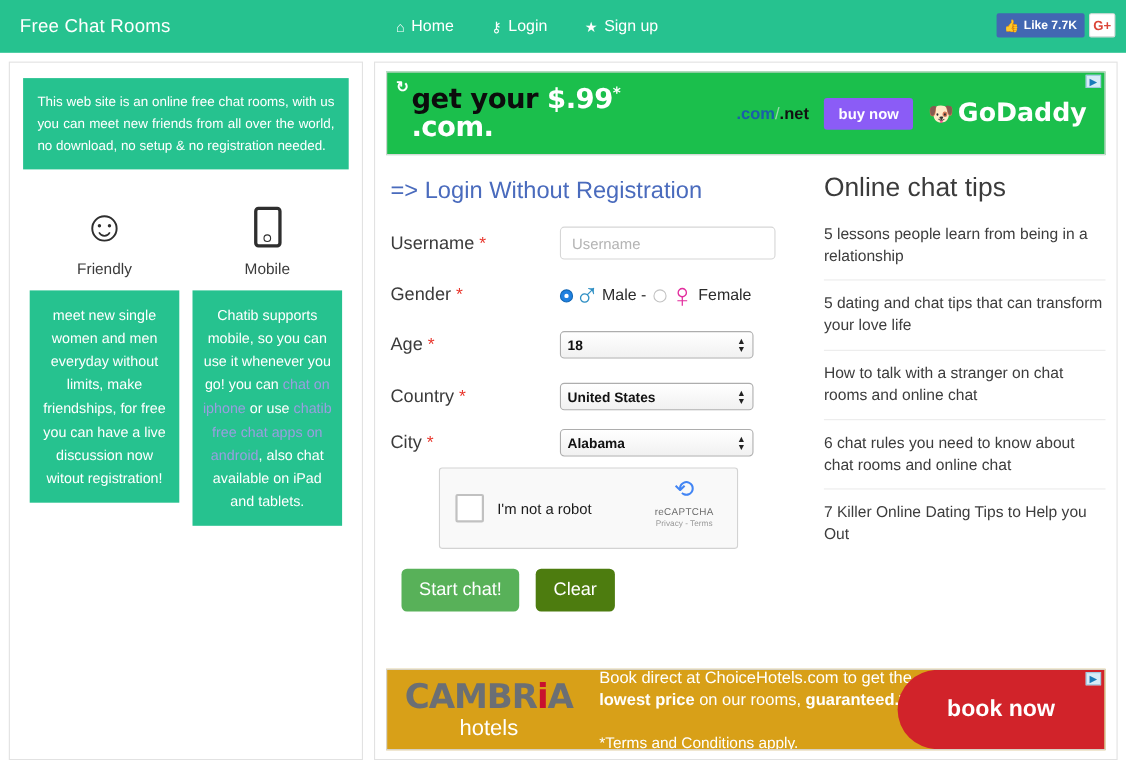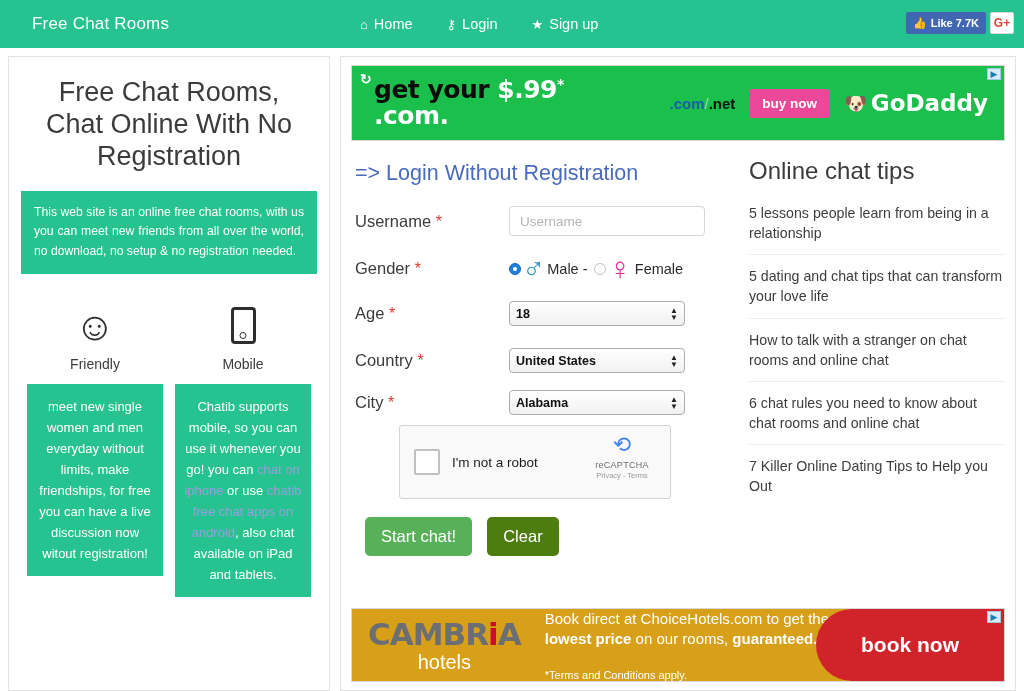--- a/index.html
+++ b/index.html
@@ -11,21 +11,21 @@
     overflow:hidden;
     color:#333;
   }
 
   
   .navbar {
     height:48px; background:#26c28f;
     display:flex; align-items:center; position:relative;
   }
   .brand {
-    color:#fff; font-size:17px; margin-left:32px; letter-spacing:.2px;
+    color:#fff; font-size:17px; margin-left:18px; letter-spacing:.2px;
     white-space:nowrap;
   }
   .nav-links {
     position:absolute; left:360px; top:0; height:48px;
     display:flex; align-items:center; gap:34px;
   }
   .nav-link {
     color:#fff; font-size:14.5px; text-decoration:none;
     display:flex; align-items:center; gap:6px; white-space:nowrap;
   }
@@ -102,21 +102,21 @@
   }
   .gd-head .wht { color:#fff; }
   .gd-head .sml { font-size:14px; vertical-align:super; }
   .gd-right {
     margin-left:auto; margin-right:16px; display:flex; align-items:center; gap:14px;
   }
   .gd-doms { font-size:15px; font-weight:bold; }
   .gd-doms .c { color:#1a5fa8; } .gd-doms .slash { color:#9ad9ae; font-weight:normal; }
   .gd-doms .n { color:#111; }
   .gd-buy {
-    background:#ec4899; color:#fff; font-size:13.5px; font-weight:bold;
+    background:#8b5cf6; color:#fff; font-size:13.5px; font-weight:bold;
     padding:7px 13px; border-radius:3px; white-space:nowrap;
   }
   .gd-logo { color:#fff; font-size:23px; font-weight:bold; display:flex; align-items:center; gap:3px; font-family:"DejaVu Sans", sans-serif; }
   .gd-mascot { font-size:19px; }
   .ad-mark {
     position:absolute; right:3px; top:2px; width:14px; height:12px;
     background:#d7ecf8; border:1px solid #9fc9e0; color:#1a7bb9;
     font-size:9px; line-height:10px; text-align:center;
   }
 
@@ -204,21 +204,21 @@
   .cb-logo .cb1 {
     font-size:31px; font-weight:bold; color:#6b6f74; letter-spacing:-1px;
     font-family:"DejaVu Sans", sans-serif;
   }
   .cb-logo .cb1 .i { color:#c8102e; }
   .cb-logo .cb2 { font-size:20px; color:#fff; margin-top:2px; }
   .cb-copy { margin-left:24px; color:#fff; }
   .cb-copy .l1 { font-size:15px; line-height:1.28; }
   .cb-copy .l2 { font-size:15px; line-height:1.28; }
   .cb-copy b { font-weight:bold; }
-  .cb-copy .terms { font-size:11px; margin-top:21px; }
+  .cb-copy .terms { font-size:14px; margin-top:21px; }
   .cb-cta {
     position:absolute; right:0; top:0; bottom:0; width:188px; background:#d1232a;
     border-radius:130px 0 0 130px; display:flex; align-items:center; justify-content:center;
   }
   .cb-cta span { color:#fff; font-size:21px; font-weight:bold; }
 </style>
 </head>
 <body>
 
 <div class="navbar">
@@ -246,21 +246,20 @@
     </div>
     <div class="gplus">
       <span>G+</span>
     </div>
   </div>
 </div>
 
 <div class="page">
 
   <div class="panel left">
-    <div class="hero-title">Free Chat Rooms, Chat Online With No Registration</div>
 
     <div class="teal-box">This web site is an online free chat rooms, with us you can meet new friends from all over the world, no download, no setup &amp; no registration needed.</div>
 
     <div class="features">
 
       <div class="feature">
         <div class="fico">☺</div>
         <div class="fname">Friendly</div>
         <div class="fbox">meet new single women and men everyday without limits, make friendships, for free you can have a live discussion now witout registration!</div>
       </div>

